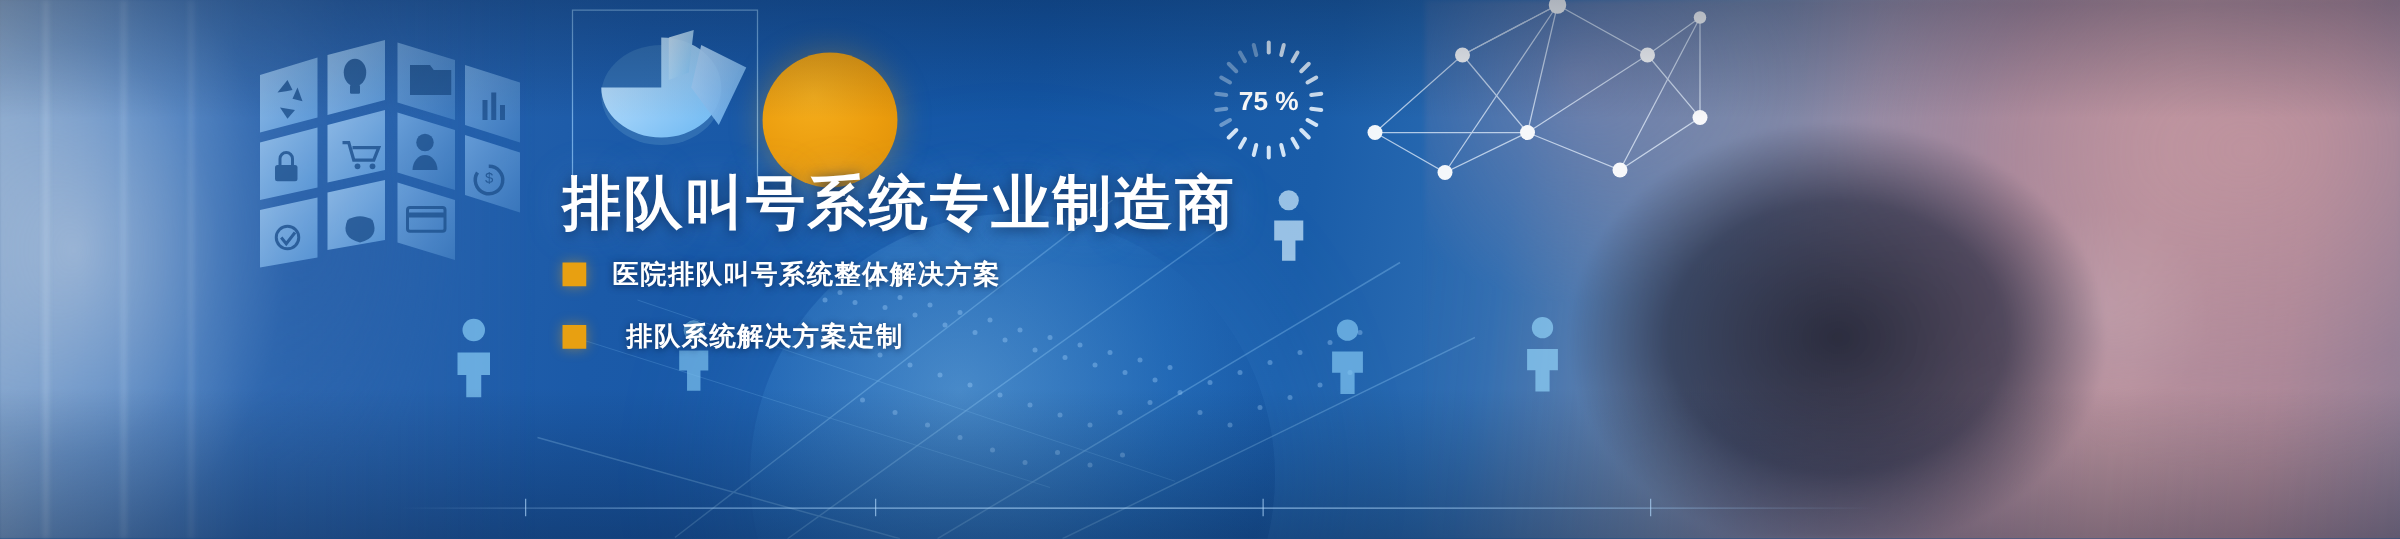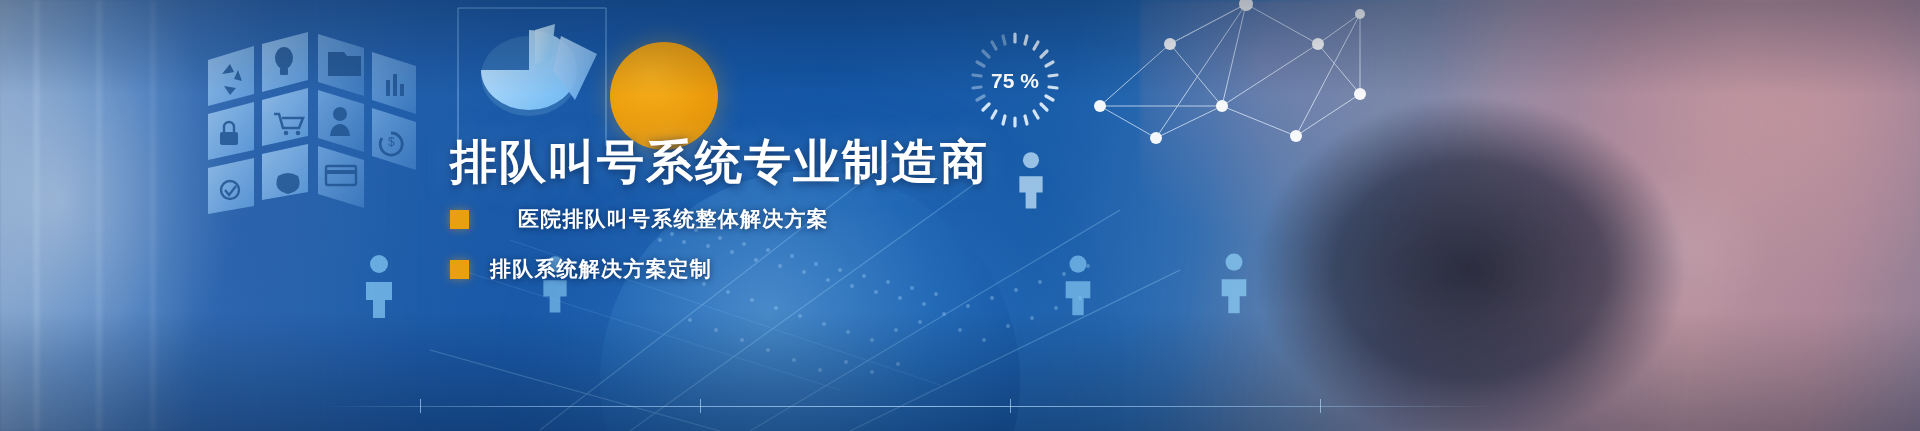--- a/index.html
+++ b/index.html
@@ -104,22 +104,22 @@
     font-size:47px;font-weight:bold;color:#ffffff;
     letter-spacing:2px;line-height:1;
     text-shadow:0 2px 10px rgba(5,30,70,.75), 0 0 30px rgba(120,190,255,.35);
     white-space:nowrap;
   }
   .bullets{position:absolute;left:450px;top:205px;width:900px;}
   .bullet{
     display:flex;align-items:center;
     white-space:nowrap;
   }
-  .bullet-row-1{position:absolute;left:0;top:0;gap:28px;}
-  .bullet-row-2{position:absolute;left:0;top:50px;}
+  .bullet-row-1{position:absolute;left:0;top:0;}
+  .bullet-row-2{position:absolute;left:0;top:50px;gap:11px;}
   .sq{
     width:19px;height:19px;flex:0 0 19px;
     background:#e8a011;
     margin-right:21px;
     box-shadow:0 0 10px rgba(235,165,25,.45);
   }
   .btext{
     font-size:21px;font-weight:bold;color:#ffffff;letter-spacing:1.2px;
     text-shadow:0 1px 6px rgba(5,30,70,.8);
   }

